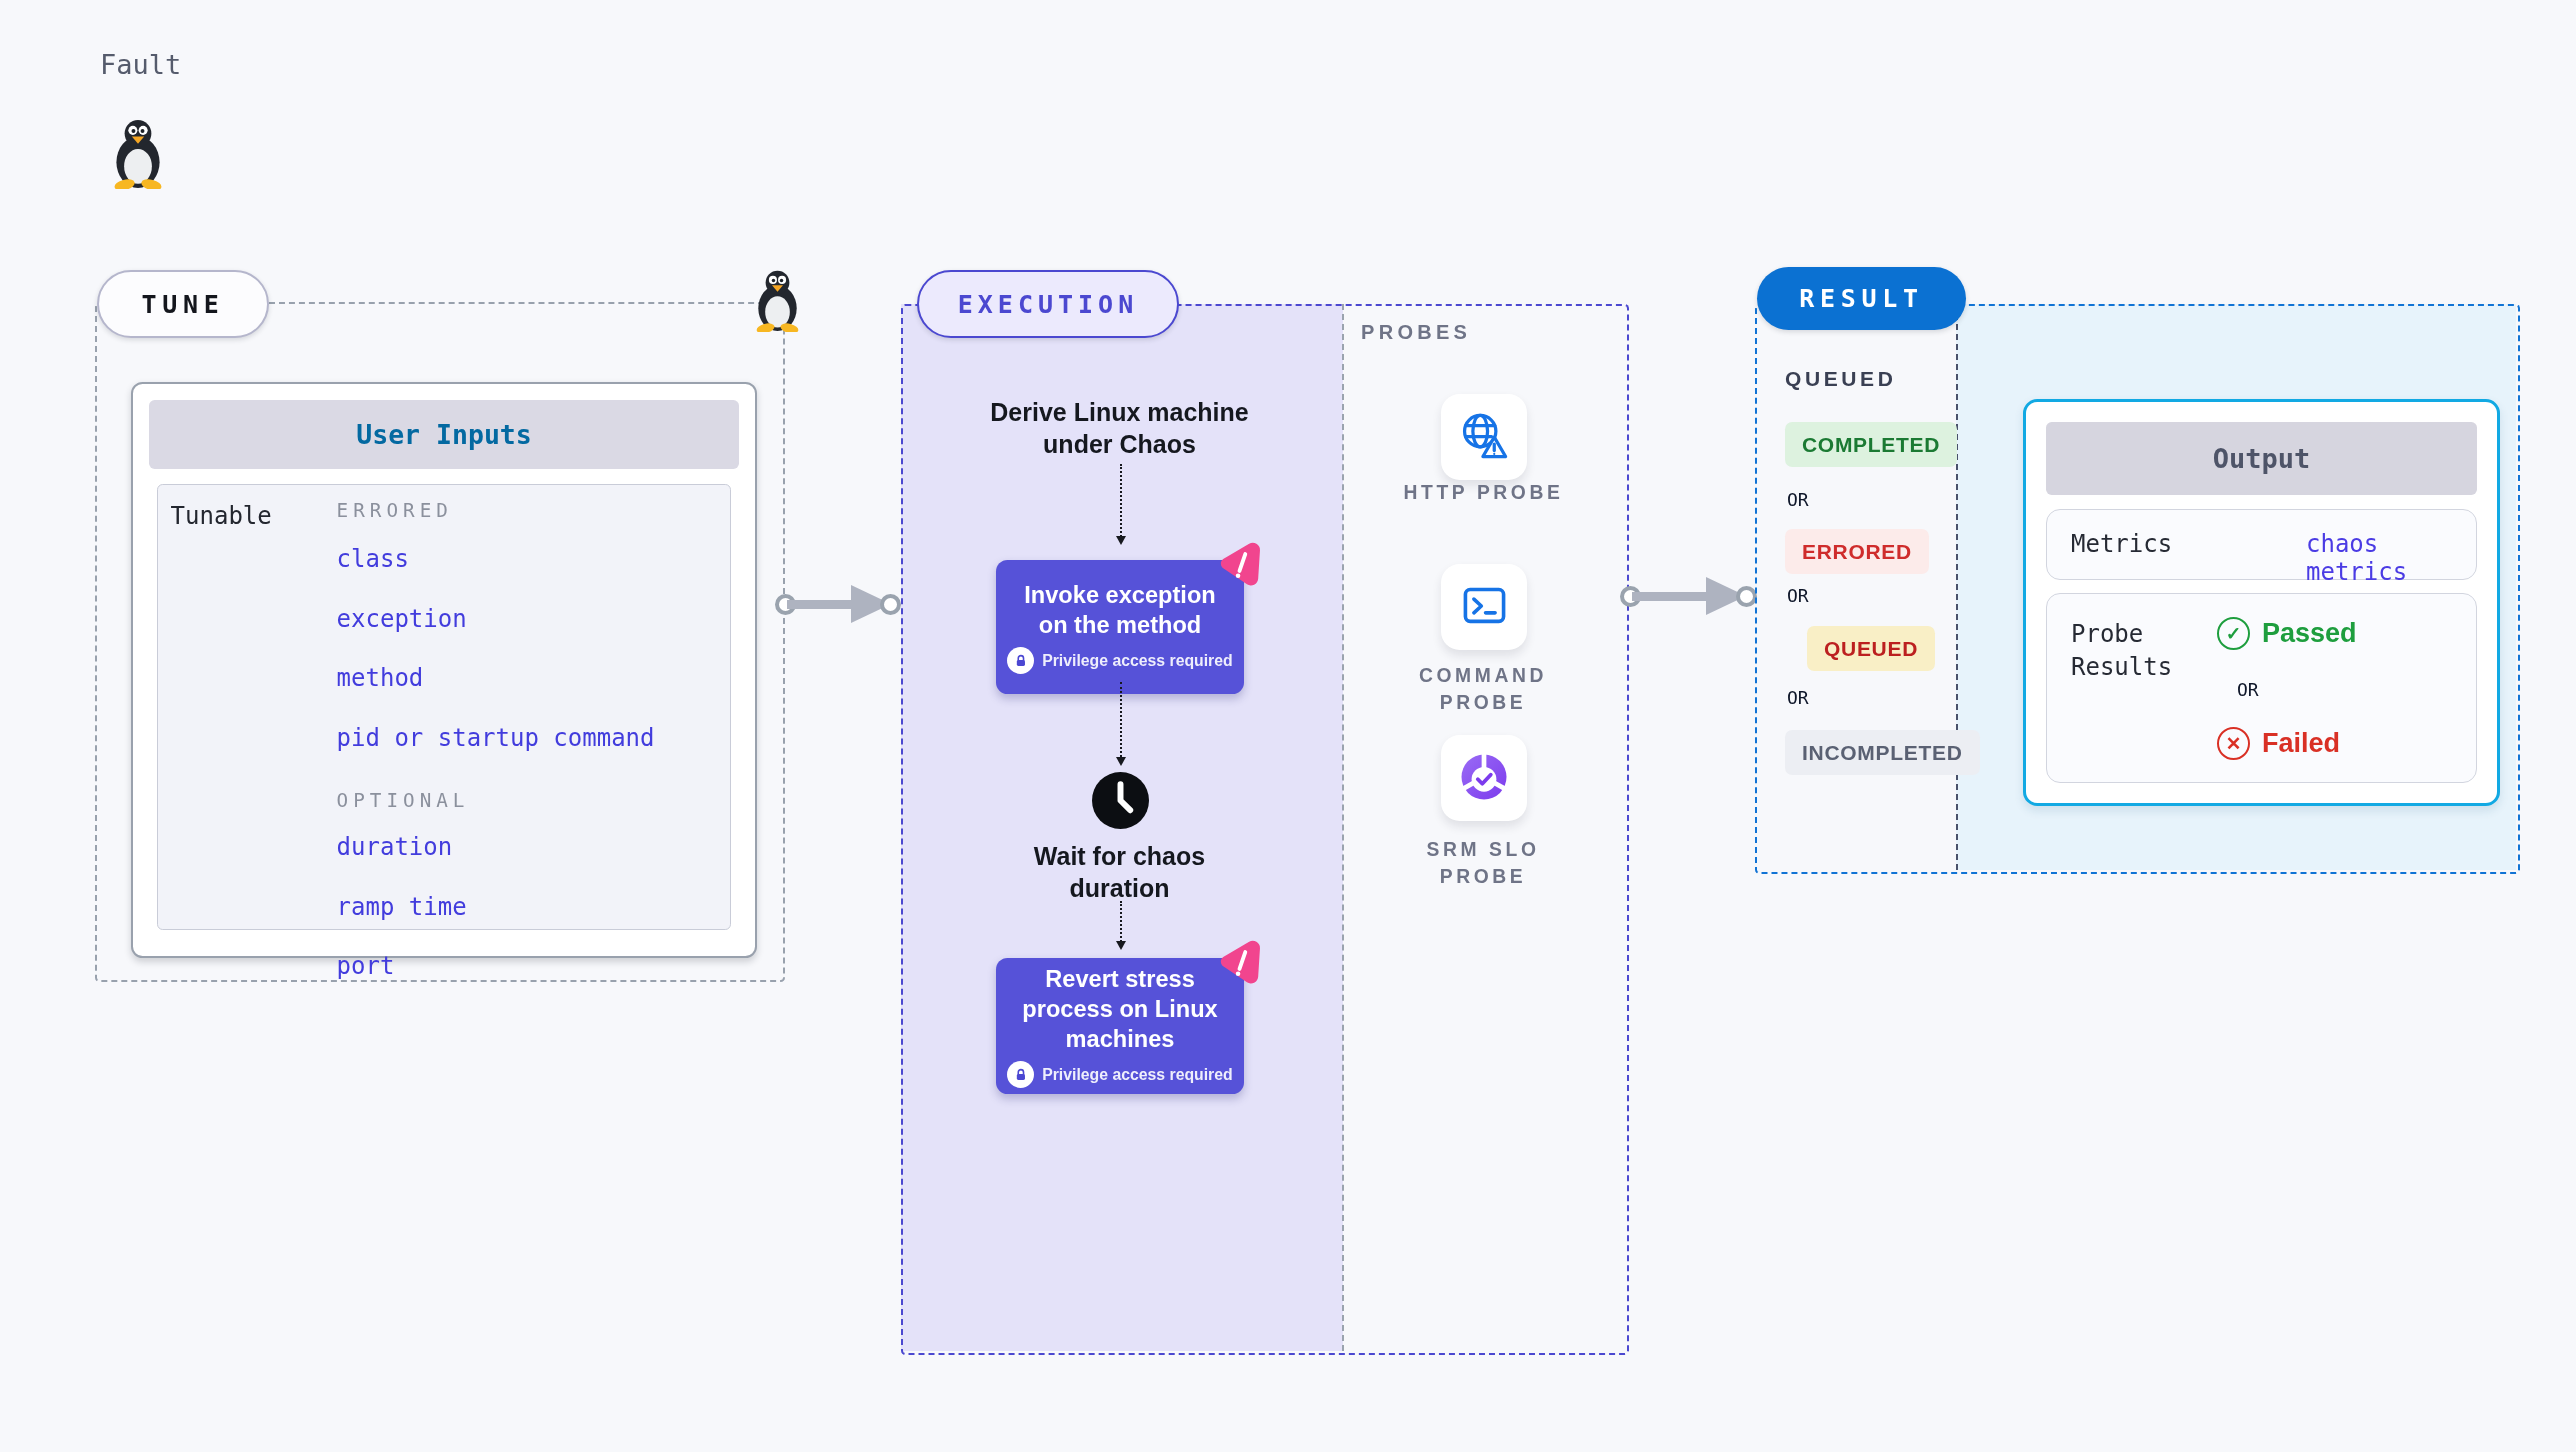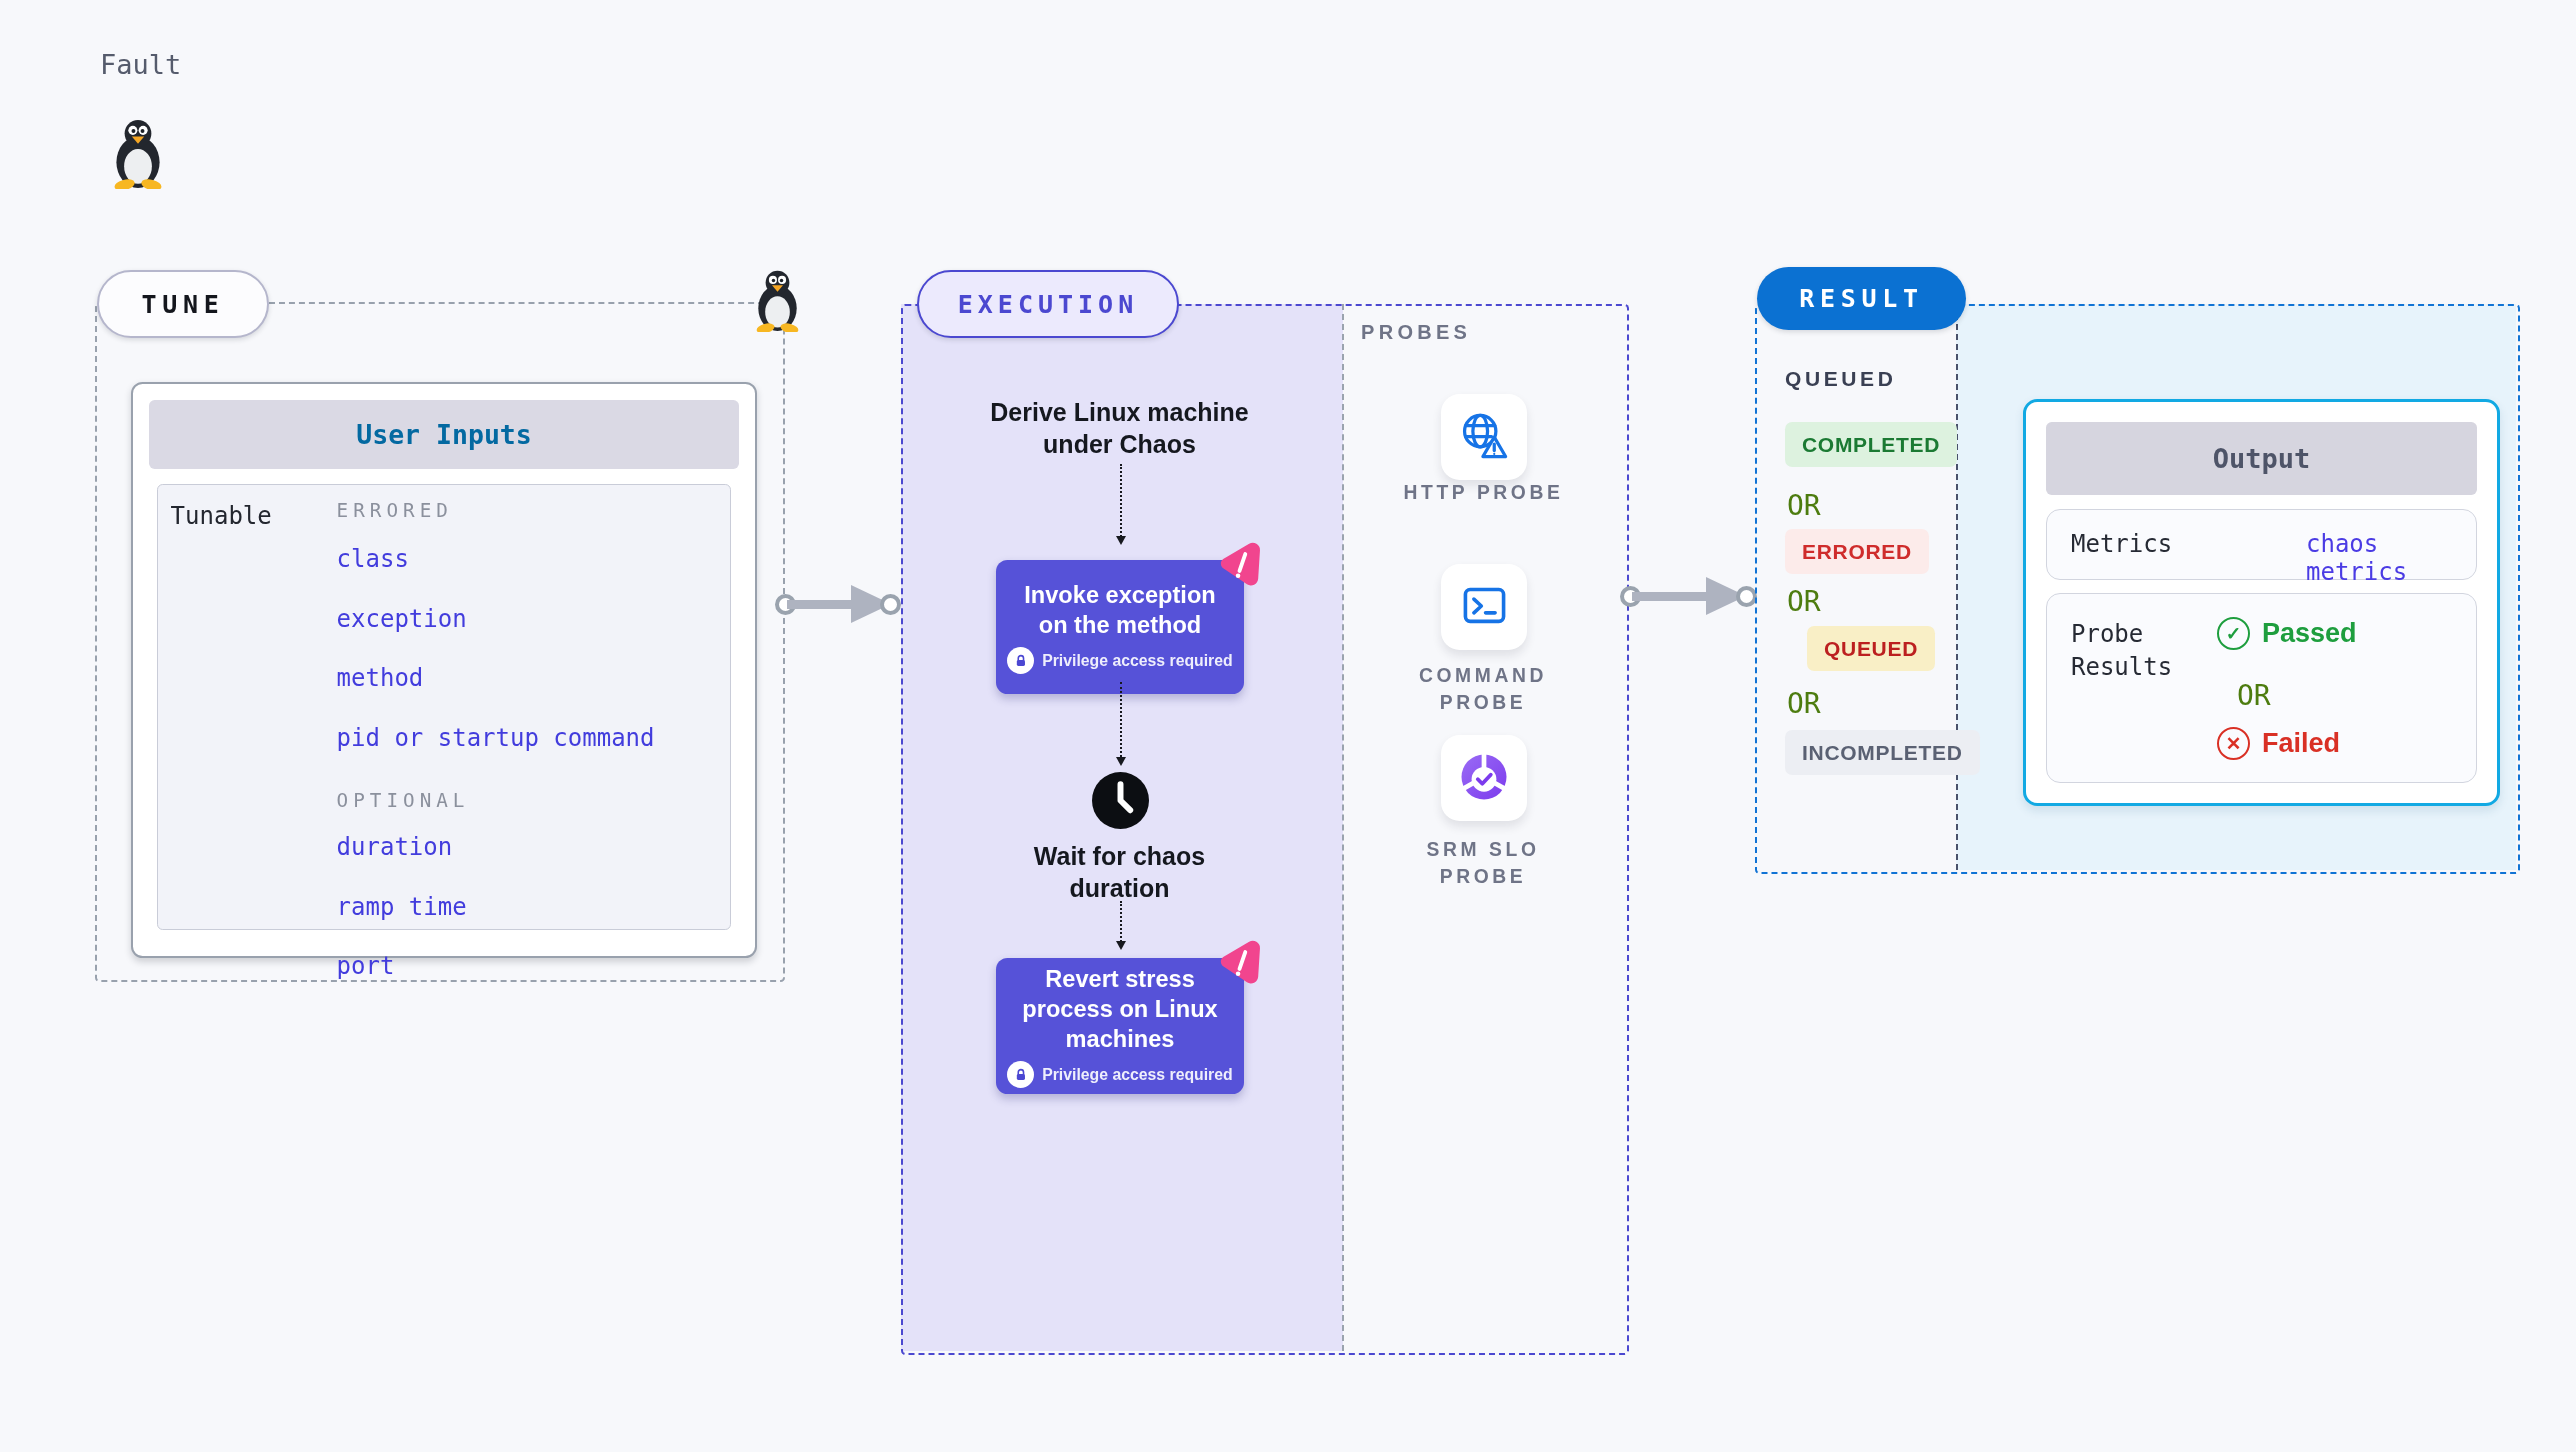--- a/index.html
+++ b/index.html
@@ -67,21 +67,21 @@
               box-shadow:0 5.7px 10px rgba(28,34,48,.10);display:flex;align-items:center;justify-content:center;}
   .probe-name{position:absolute;text-align:center;font-size:19.3px;font-weight:bold;color:#6f7487;letter-spacing:3.6px;line-height:26.5px;}
 
   
   .res-fill{position:absolute;left:1956px;top:304px;width:560px;height:566px;background:#e7f3fb;}
   .res-box{left:1755px;top:304px;width:761px;height:566px;border-color:#1173d4;}
   .res-sep{left:1956px;top:304px;height:566px;border-left:2.1px dashed #49516a;}
   .res-badge{left:1757px;top:267px;width:209px;height:63px;background:#0b71d2;color:#fff;border:none;}
   .status-label{position:absolute;left:1785px;top:367px;font-size:21px;font-weight:bold;color:#3a4053;letter-spacing:3.6px;}
   .status-pill{position:absolute;left:1785px;padding:10.7px 17px;border-radius:7.2px;font-size:21px;font-weight:bold;letter-spacing:0.7px;}
-  .or-sep{position:absolute;font-size:28px;color:#4d7c0f;}
+  .or-sep{position:absolute;font-size:18px;color:#0f172a;}
   .col-or{left:1787px;}
 
   .out-box{position:absolute;left:2023px;top:399px;width:471px;height:401px;background:#fff;
            border:3.6px solid #12a9e3;border-radius:14.3px;box-shadow:0 4.3px 10px rgba(20,80,120,.12);}
   .out-header{position:absolute;left:20px;top:20px;right:20px;height:73px;background:#d6d5df;border-radius:5.7px;
               display:flex;align-items:center;justify-content:center;font-size:27px;font-weight:bold;color:#4e5468;}
   .out-row{position:absolute;left:20px;right:20px;border:1.4px solid #d2d5df;border-radius:14px;background:#fafbfe;}
   .metrics-row{top:107px;height:69px;}
   .metrics-label{position:absolute;left:24px;top:20px;font-size:24px;color:#262a34;}
   .metrics-value{position:absolute;left:259px;top:20px;font-size:24px;color:#4a3be4;cursor:pointer;}

